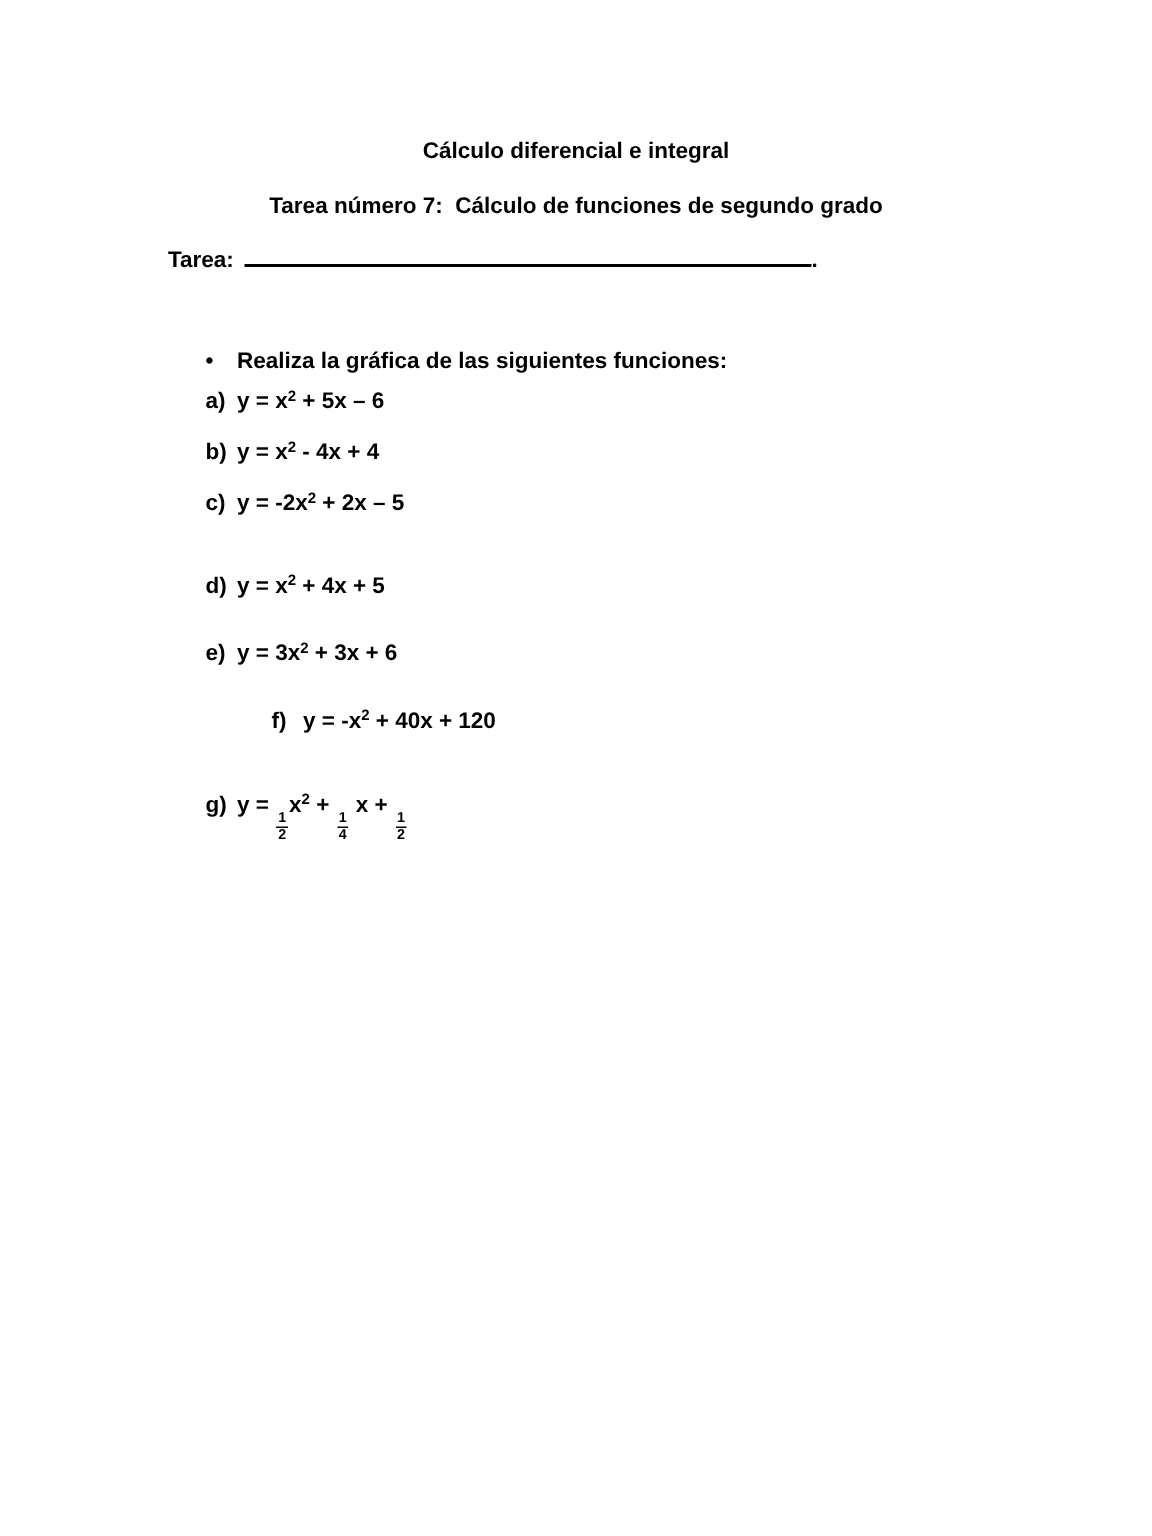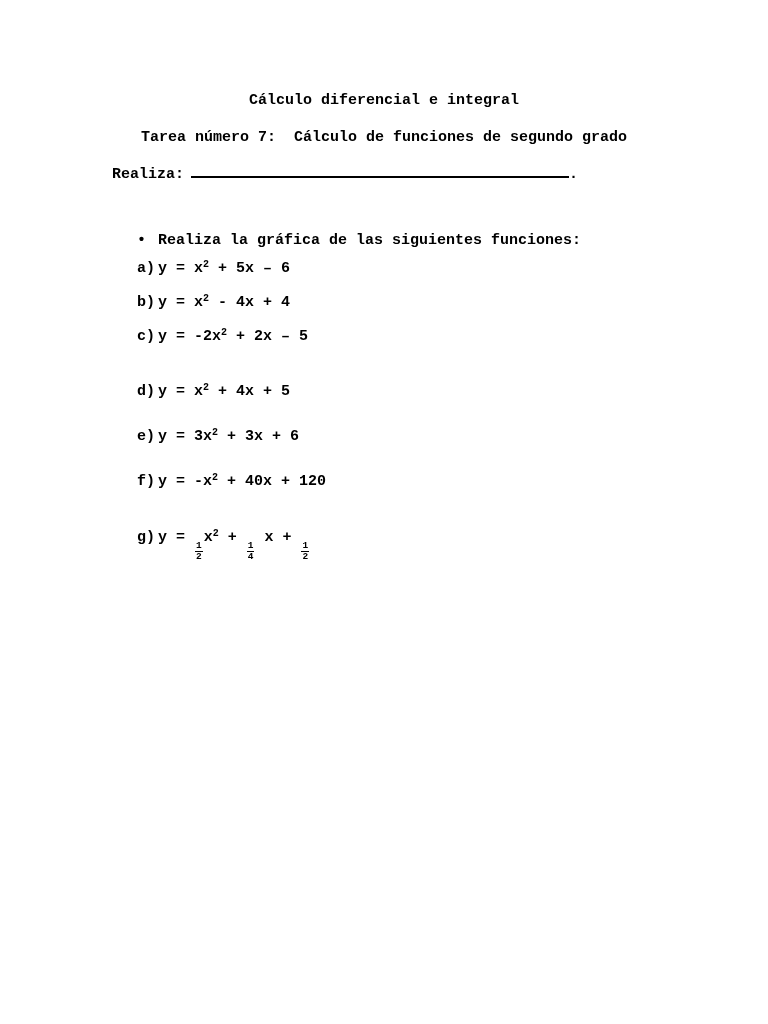--- a/index.html
+++ b/index.html
@@ -1,21 +1,21 @@
 <!DOCTYPE html>
 <html><head>
 <meta charset="utf-8">
 <style>
   html,body{margin:0;padding:0;background:#ffffff;}
   .page{
     position:relative;
     width:768px;height:1024px;
     background:#ffffff;
     color:#000;
-    font-family:Liberation Mono, monospace;
+    font-family:Liberation Sans, sans-serif;
     font-weight:700;
     overflow:hidden;
   }
   .title{
     position:absolute;top:92px;left:0;width:768px;
     text-align:center;font-size:15px;line-height:18px;
   }
   .subtitle{
     position:absolute;top:129px;left:0;width:768px;
     text-align:center;font-size:15px;line-height:18px;
@@ -58,21 +58,21 @@
 </style>
 </head>
 <body>
 
 <div class="page">
 
   <div class="title">Cálculo diferencial e integral</div>
 
   <div class="subtitle">Tarea número 7:  Cálculo de funciones de segundo grado</div>
 
-  <div class="name-row"><span>Realiza:</span><span class="name-line"></span><span class="name-dot">.</span></div>
+  <div class="name-row"><span>Tarea:</span><span class="name-line"></span><span class="name-dot">.</span></div>
 
   <div class="row" style="top:232px;">
     <span class="marker">•</span><span>Realiza la gráfica de las siguientes funciones:</span>
   </div>
 
   <div class="row" style="top:256px;">
     <span class="marker">a)</span><span class="eq">y = x<span class="sup">2</span> + 5x – 6</span>
   </div>
 
   <div class="row" style="top:290px;">
@@ -84,21 +84,21 @@
   </div>
 
   <div class="row" style="top:379px;">
     <span class="marker">d)</span><span class="eq">y = x<span class="sup">2</span> + 4x + 5</span>
   </div>
 
   <div class="row" style="top:424px;">
     <span class="marker">e)</span><span class="eq">y = 3x<span class="sup">2</span> + 3x + 6</span>
   </div>
 
-  <div class="row" style="top:469px;">
+  <div class="row" style="top:469px;margin-left:44px;">
     <span class="marker">f)</span><span class="eq">y = -x<span class="sup">2</span> + 40x + 120</span>
   </div>
 
   <div class="row" style="top:525px;">
     <span class="marker">g)</span><span class="eq">y = <span class="frac"><span class="num">1</span><span class="den">2</span></span>x<span class="sup">2</span> + <span class="frac"><span class="num">1</span><span class="den">4</span></span> x + <span class="frac"><span class="num">1</span><span class="den">2</span></span></span>
   </div>
 
 </div>
 
 </body></html>

